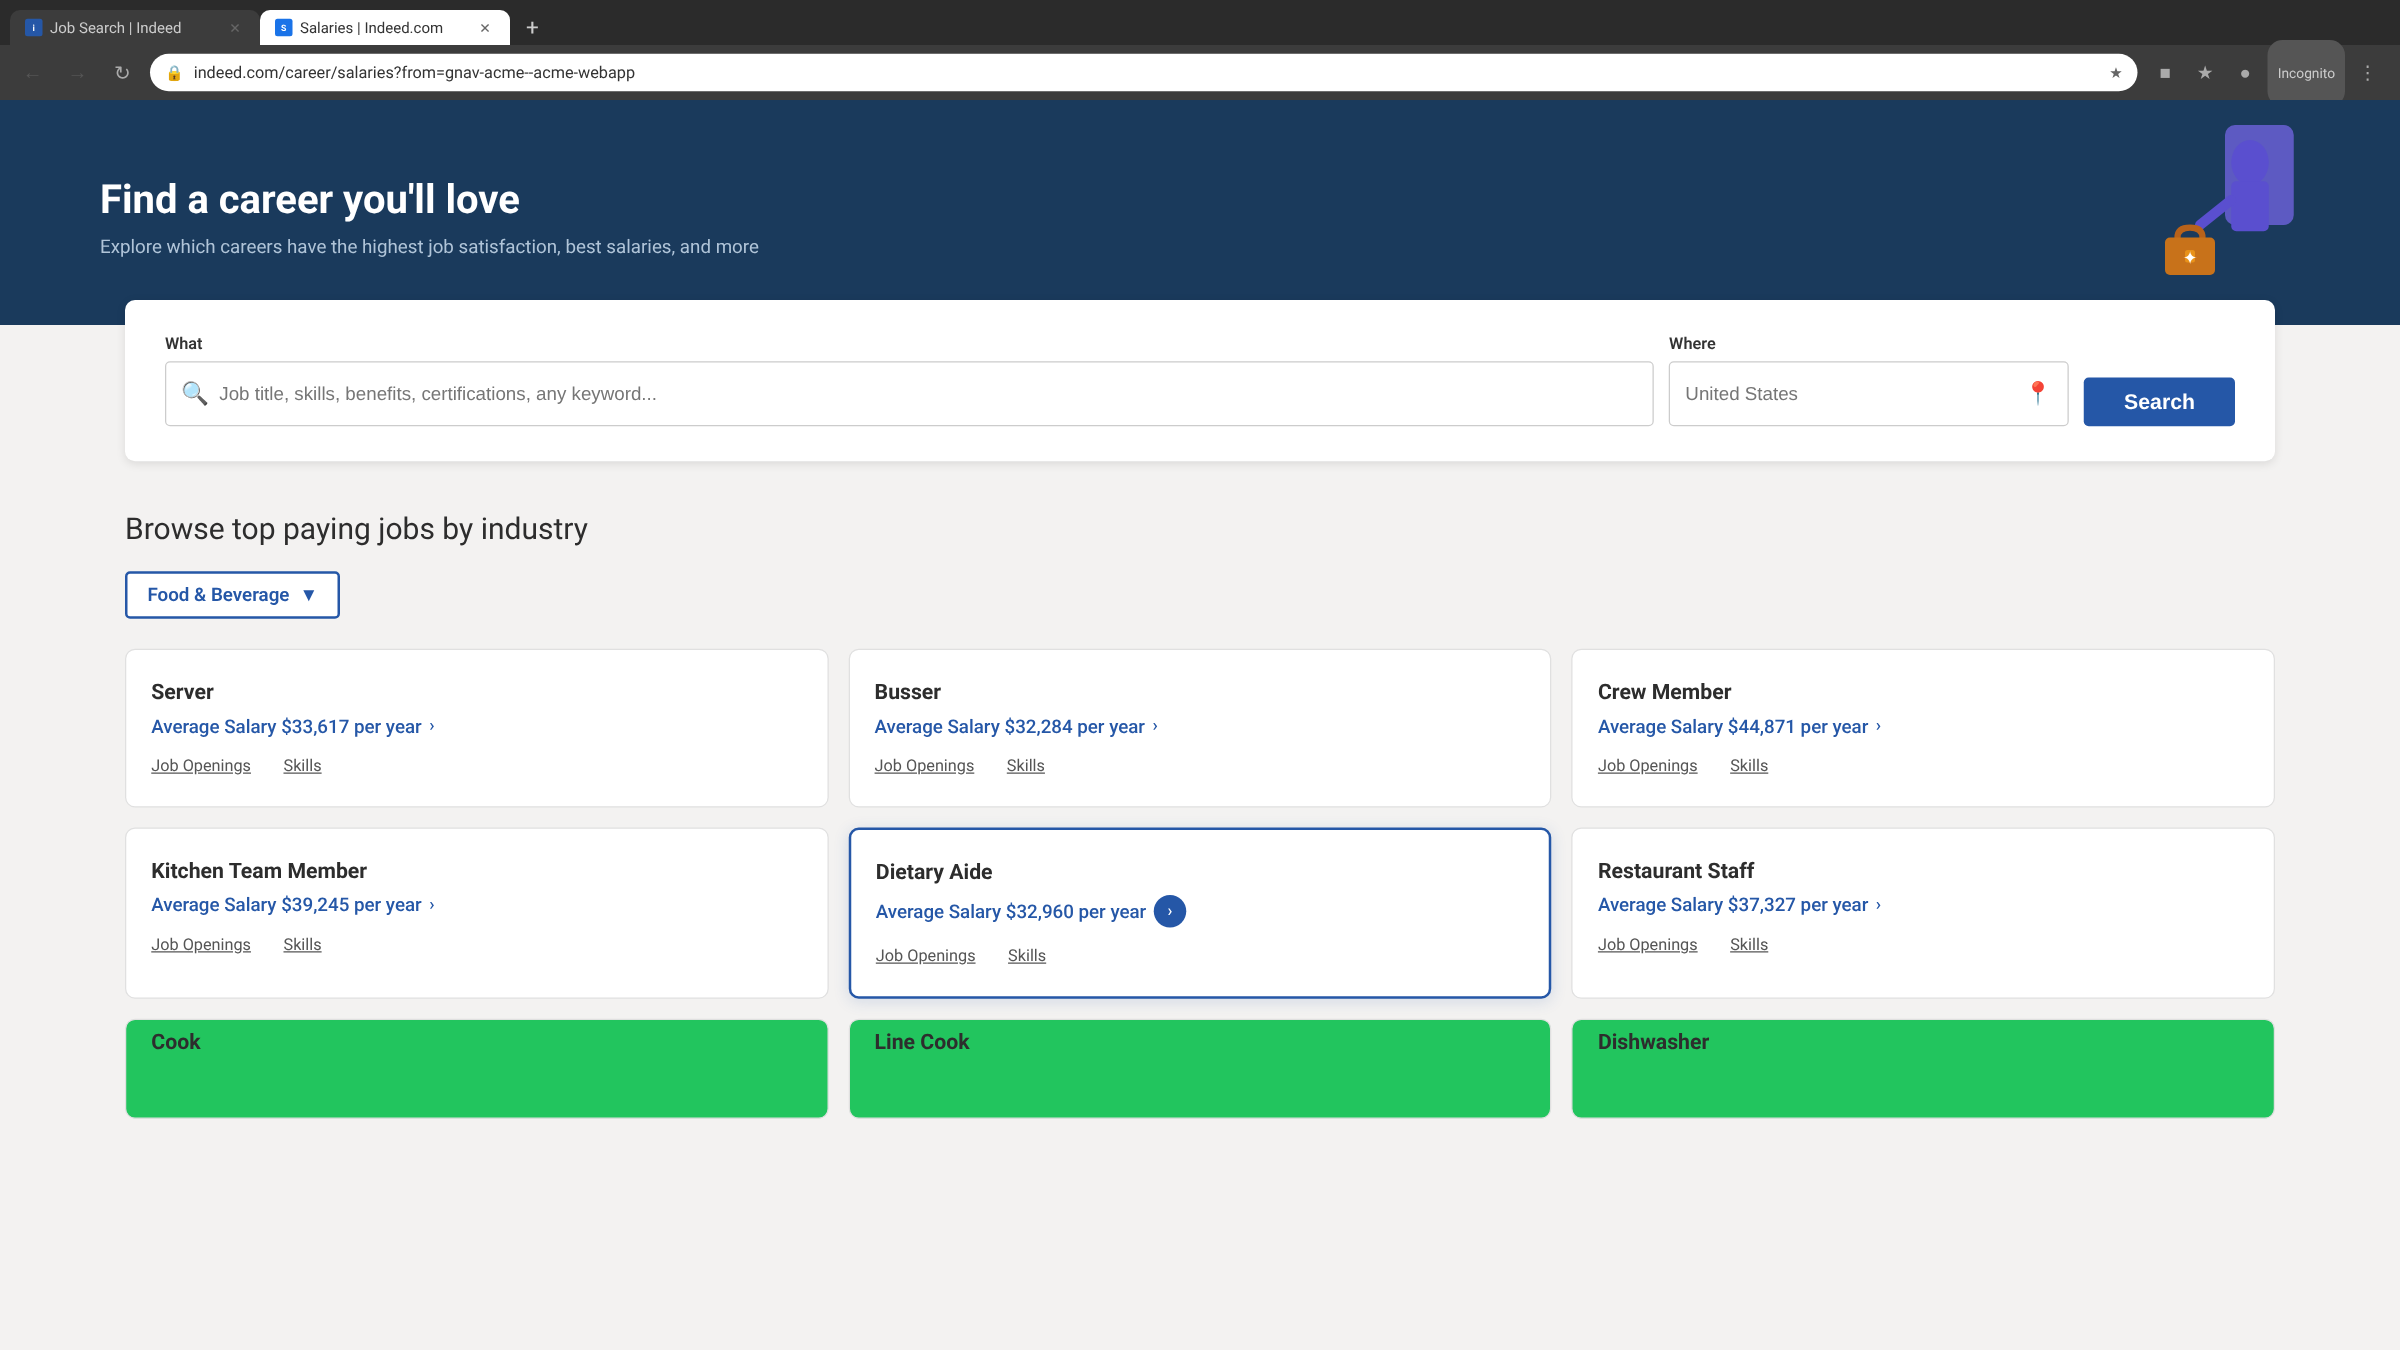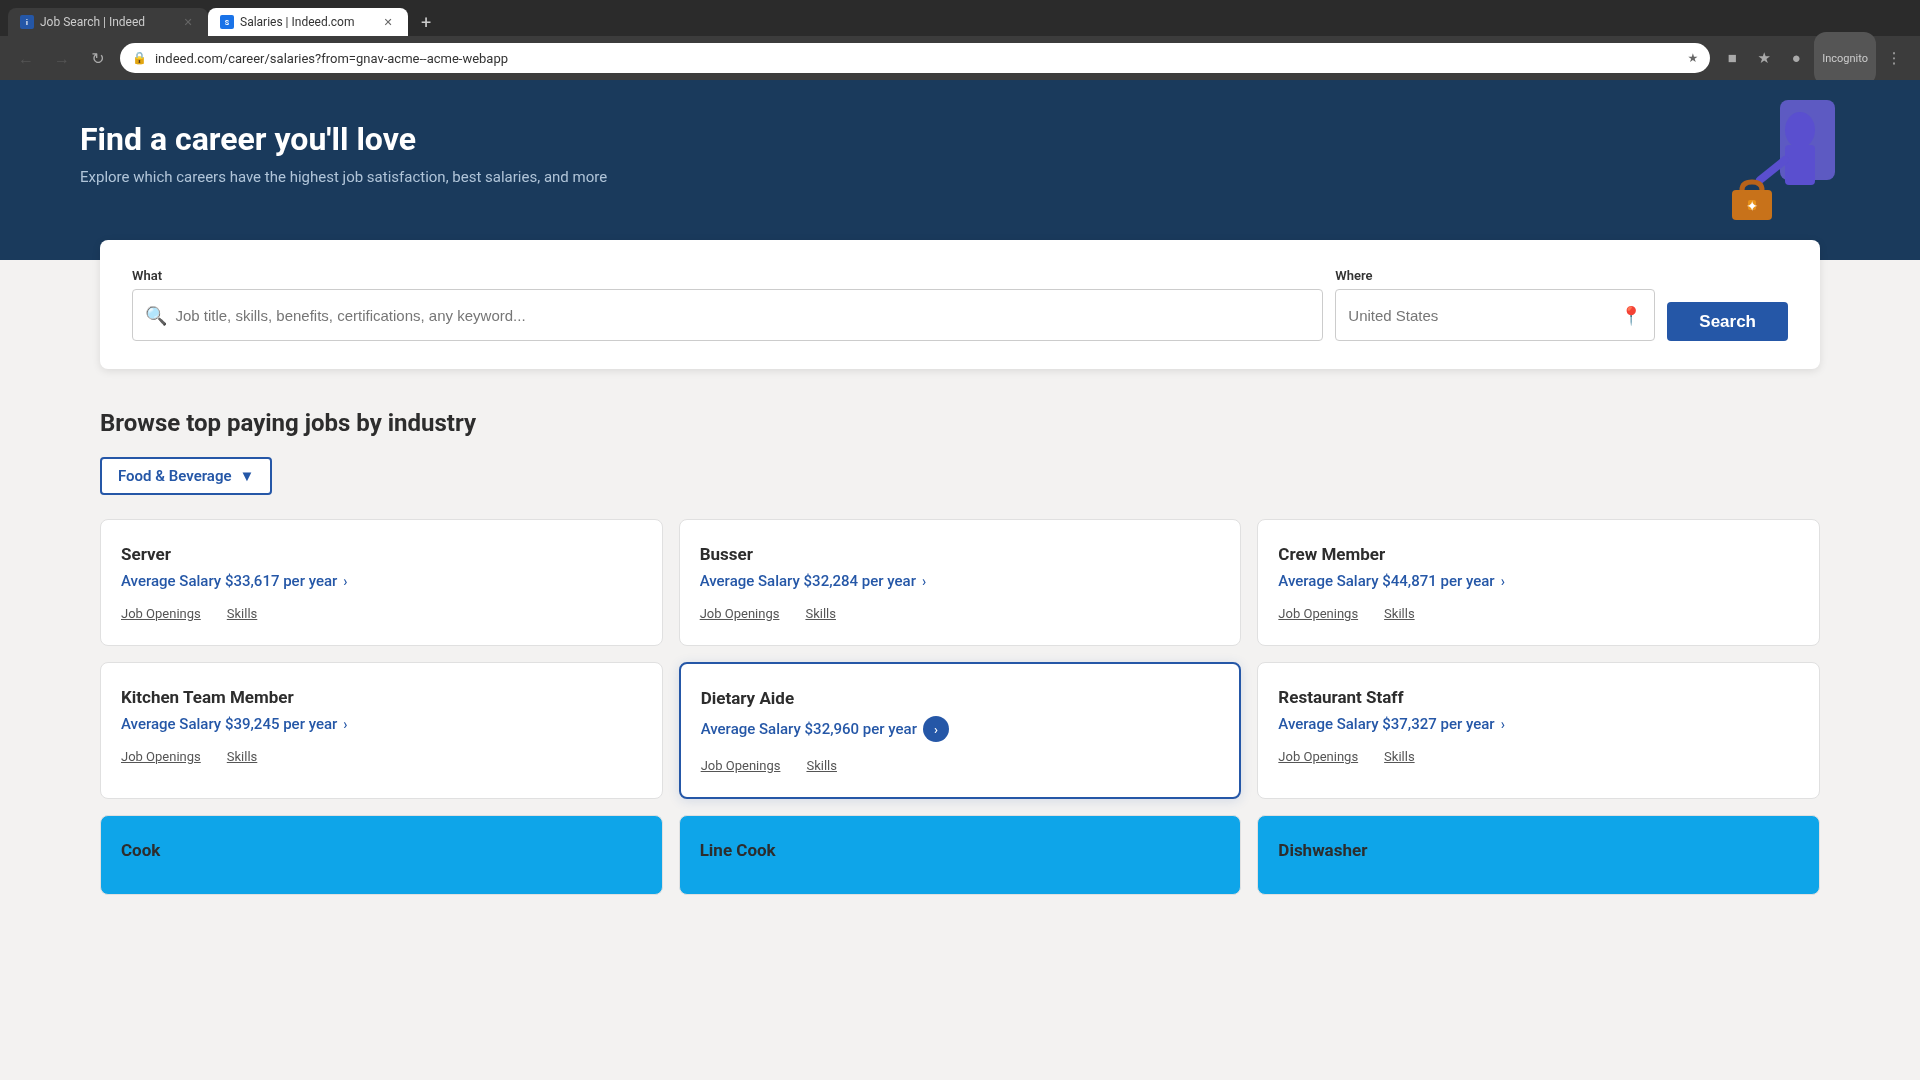--- a/index.html
+++ b/index.html
@@ -22,53 +22,53 @@
     .address-text { flex: 1; font-size: 13px; color: #333; }
     .address-icon { color: #666; font-size: 12px; }
     .toolbar-icons { display: flex; align-items: center; gap: 4px; }
     .toolbar-icon { width: 28px; height: 28px; display: flex; align-items: center; justify-content: center; color: #aaa; font-size: 15px; cursor: pointer; border-radius: 50%; }
     .incognito-badge { background: #555; color: #ccc; font-size: 11px; padding: 20px 8px; border-radius: 12px; cursor: pointer; }
 
     
     .page { background: #f3f2f1; min-height: calc(1080px - 80px); }
 
     
-    .hero { background: #1a3a5c; padding: 40px 80px 0; position: relative; overflow: hidden; min-height: 180px; }
+    .hero { background: #1a3a5c; padding: 60px 80px 0; position: relative; overflow: hidden; min-height: 180px; }
     .hero-content { max-width: 800px; }
     .hero-title { color: #fff; font-size: 32px; font-weight: 700; margin-bottom: 10px; }
     .hero-subtitle { color: #b0c4d8; font-size: 15px; }
     .hero-illustration { position: absolute; right: 80px; bottom: 0; width: 140px; height: 160px; }
 
     
     .search-container { background: #fff; margin: 0 100px; border-radius: 8px; padding: 28px 32px; box-shadow: 0 2px 8px rgba(0,0,0,0.1); position: relative; z-index: 10; transform: translateY(-20px); }
     .search-row { display: flex; align-items: flex-end; gap: 12px; }
     .search-field { flex: 1; }
     .search-label { font-size: 13px; font-weight: 600; color: #333; margin-bottom: 6px; }
     .search-input-wrapper { display: flex; align-items: center; border: 1.5px solid #ccc; border-radius: 4px; padding: 0 12px; height: 52px; background: #fff; gap: 8px; }
     .search-input { flex: 1; border: none; outline: none; font-size: 15px; color: #767676; }
     .search-input::placeholder { color: #767676; }
     .input-icon { color: #555; font-size: 18px; }
     .search-btn { background: #2557a7; color: white; border: none; border-radius: 4px; height: 39px; padding: 0 32px; font-size: 17px; font-weight: 700; cursor: pointer; white-space: nowrap; }
 
     
     .main-content { padding: 20px 100px 40px; }
-    .section-title { font-size: 24px; font-weight: 700; color: #2d2d2d; margin-bottom: 20px; }
+    .section-title { font-size: 24px; font-weight: 400; color: #2d2d2d; margin-bottom: 20px; }
     .industry-filter { display: inline-flex; align-items: center; gap: 8px; border: 2px solid #2557a7; border-radius: 4px; padding: 8px 16px; color: #2557a7; font-size: 15px; font-weight: 600; cursor: pointer; background: white; margin-bottom: 24px; }
 
     
     .jobs-grid { display: grid; grid-template-columns: repeat(3, 1fr); gap: 16px; }
     .job-card { background: white; border: 1.5px solid #e0e0e0; border-radius: 8px; padding: 24px 20px; cursor: pointer; }
     .job-card.highlighted { border: 2px solid #2557a7; box-shadow: 0 2px 12px rgba(37,87,167,0.15); }
     .job-title { font-size: 17px; font-weight: 700; color: #2d2d2d; margin-bottom: 8px; }
     .job-salary { color: #2557a7; font-size: 15px; font-weight: 500; display: flex; align-items: center; gap: 6px; margin-bottom: 16px; }
     .salary-arrow { color: #2557a7; font-size: 14px; }
     .salary-arrow-circle { background: #2557a7; color: white; border-radius: 50%; width: 26px; height: 26px; display: flex; align-items: center; justify-content: center; font-size: 13px; }
     .job-links { display: flex; gap: 26px; }
     .job-link { color: #555; font-size: 13px; text-decoration: underline; cursor: pointer; }
-    .partial-card { background: #0ea5e9; border: 1.5px solid #e0e0e0; border-radius: 8px; padding: 24px 20px; cursor: pointer; }
+    .partial-card { background: #22c55e; border: 1.5px solid #e0e0e0; border-radius: 8px; padding: 8px 20px; cursor: pointer; }
   </style>
 </head>
 <body>
 
 <div class="browser-chrome">
   <div class="browser-tabs">
     <div class="browser-tab">
       <div class="tab-favicon">
         <svg width="10" height="10" viewBox="0 0 10 10">
             <circle cx="5" cy="5" r="5" fill="#2557a7"></circle>

